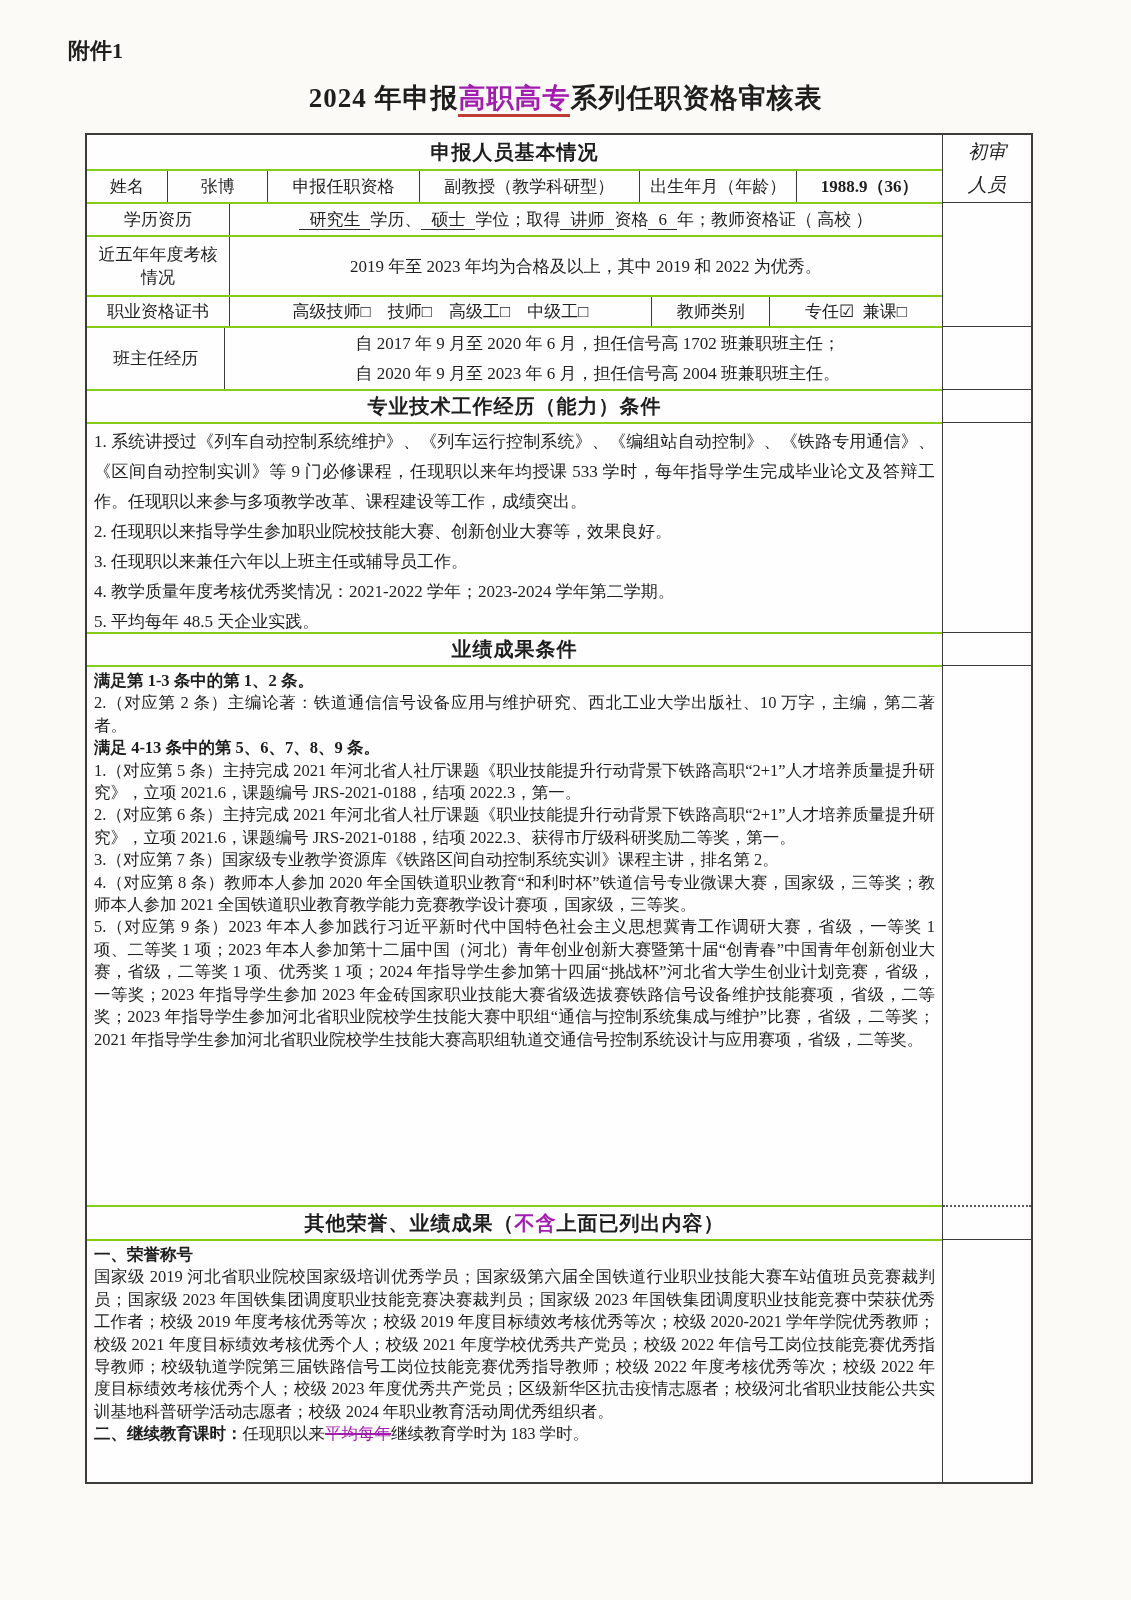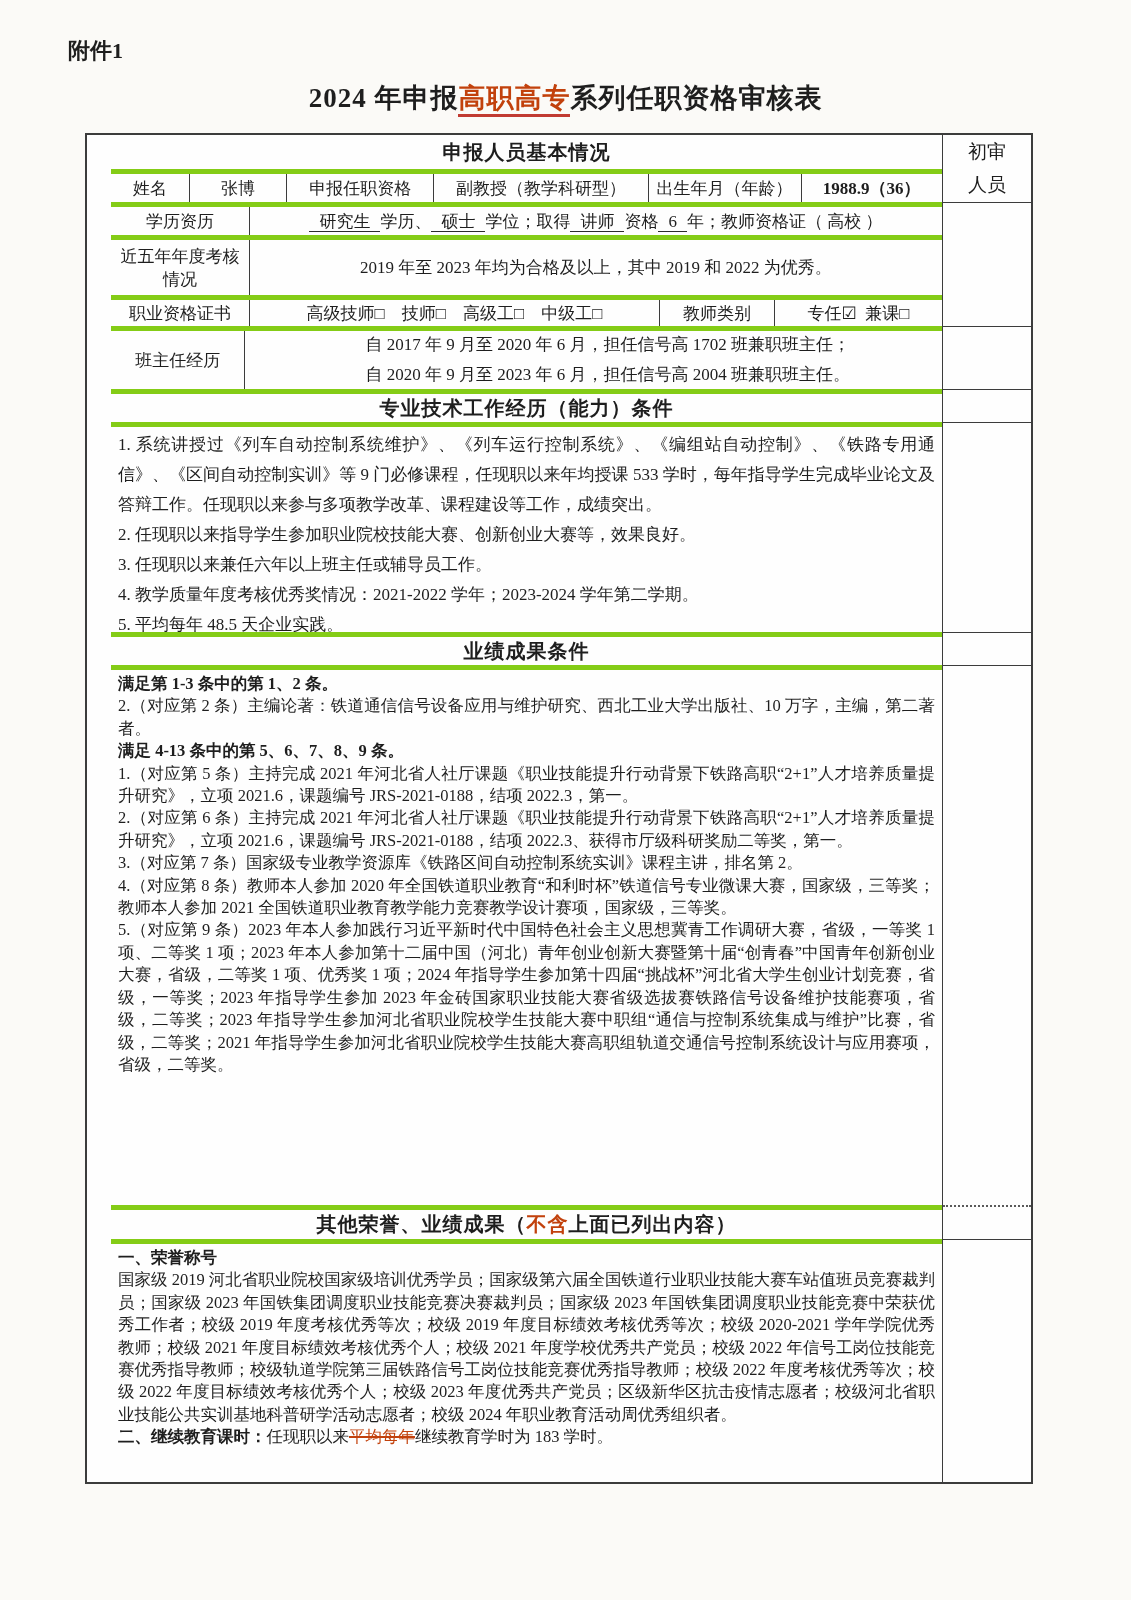--- a/index.html
+++ b/index.html
@@ -6,47 +6,47 @@
   html,body { width: 1131px; height: 1600px; }
   body {
     position: relative;
     background: #fbfaf7;
     color: #1e1e1e;
     font-family: "Liberation Serif", "DejaVu Serif", serif;
   }
   .attachment { position: absolute; left: 68px; top: 36px; font-size: 22px; font-weight: bold; }
   .title-row { position: absolute; top: 80px; left: 0; width: 100%; text-align: center;
                font-size: 27px; font-weight: bold; letter-spacing: 1px; }
-  .red { color: #c2410c; }
+  .red { color: #a21caf; }
   .title-underline { border-bottom: 3px solid #c13b32; padding-bottom: 1px; }
   .strike { text-decoration: line-through; text-decoration-thickness: 1.5px; }
   .b { font-weight: bold; }
 
   .form { position: absolute; left: 85px; top: 133px; width: 948px; background: #fefefe;
           border: 2px solid #3c3c3c; display: flex; }
-  .main { width: 855px; display: flex; flex-direction: column; padding-left: 24px; }
+  .main { width: 855px; display: flex; flex-direction: column; }
   .rightcol { flex: 1; border-left: 1px solid #3c3c3c; display: flex; flex-direction: column; }
 
-  .row { display: flex; border-top: 5px solid #84cc16; align-items: stretch; }
+  .row { display: flex; border-top: 2px solid #84cc16; align-items: stretch; }
   .main > .row:first-child { border-top: none; }
   .cell { border-right: 1px solid #3c3c3c; display: flex; align-items: center;
           justify-content: center; text-align: center; font-size: 17px; padding: 0 4px; }
   .cell:last-child { border-right: none; }
   .sec-header { display: flex; align-items: center; justify-content: center;
                 font-size: 20px; font-weight: 600; letter-spacing: 1px; }
   .content { display: block; padding: 3px 7px; text-align: justify; }
   .content p { text-align: justify; }
   .dense p { font-size: 16.5px; line-height: 22.4px; }
   .loose p { font-size: 17px; line-height: 30px; }
   .u { border-bottom: 1.5px solid #2c2c2c; padding: 0 10px; }
   .centered2 { display: flex; flex-direction: column; justify-content: center; text-align: center; line-height: 30px; }
   .pre { white-space: pre-wrap; }
 
   .rcell { border-top: 1px solid #3c3c3c; display: flex; align-items: center; justify-content: center; }
-  .rightcol > .rcell:first-child { border-top: none; }
+  .rightcol > .rcell:first-child { border-top: none; font-style: italic; }
   .rcell-dotted { border-top: 2px dotted #5a5a5a; }
   .reviewer-label { font-size: 19px; line-height: 1.7; width: 2.4em; text-align: center; }
 </style>
 </head>
 <body>
 
 <div class="attachment">附件1</div>
 
 <div class="title-row">
   <span>2024 年申报</span><span class="red title-underline">高职高专</span><span>系列任职资格审核表</span>

